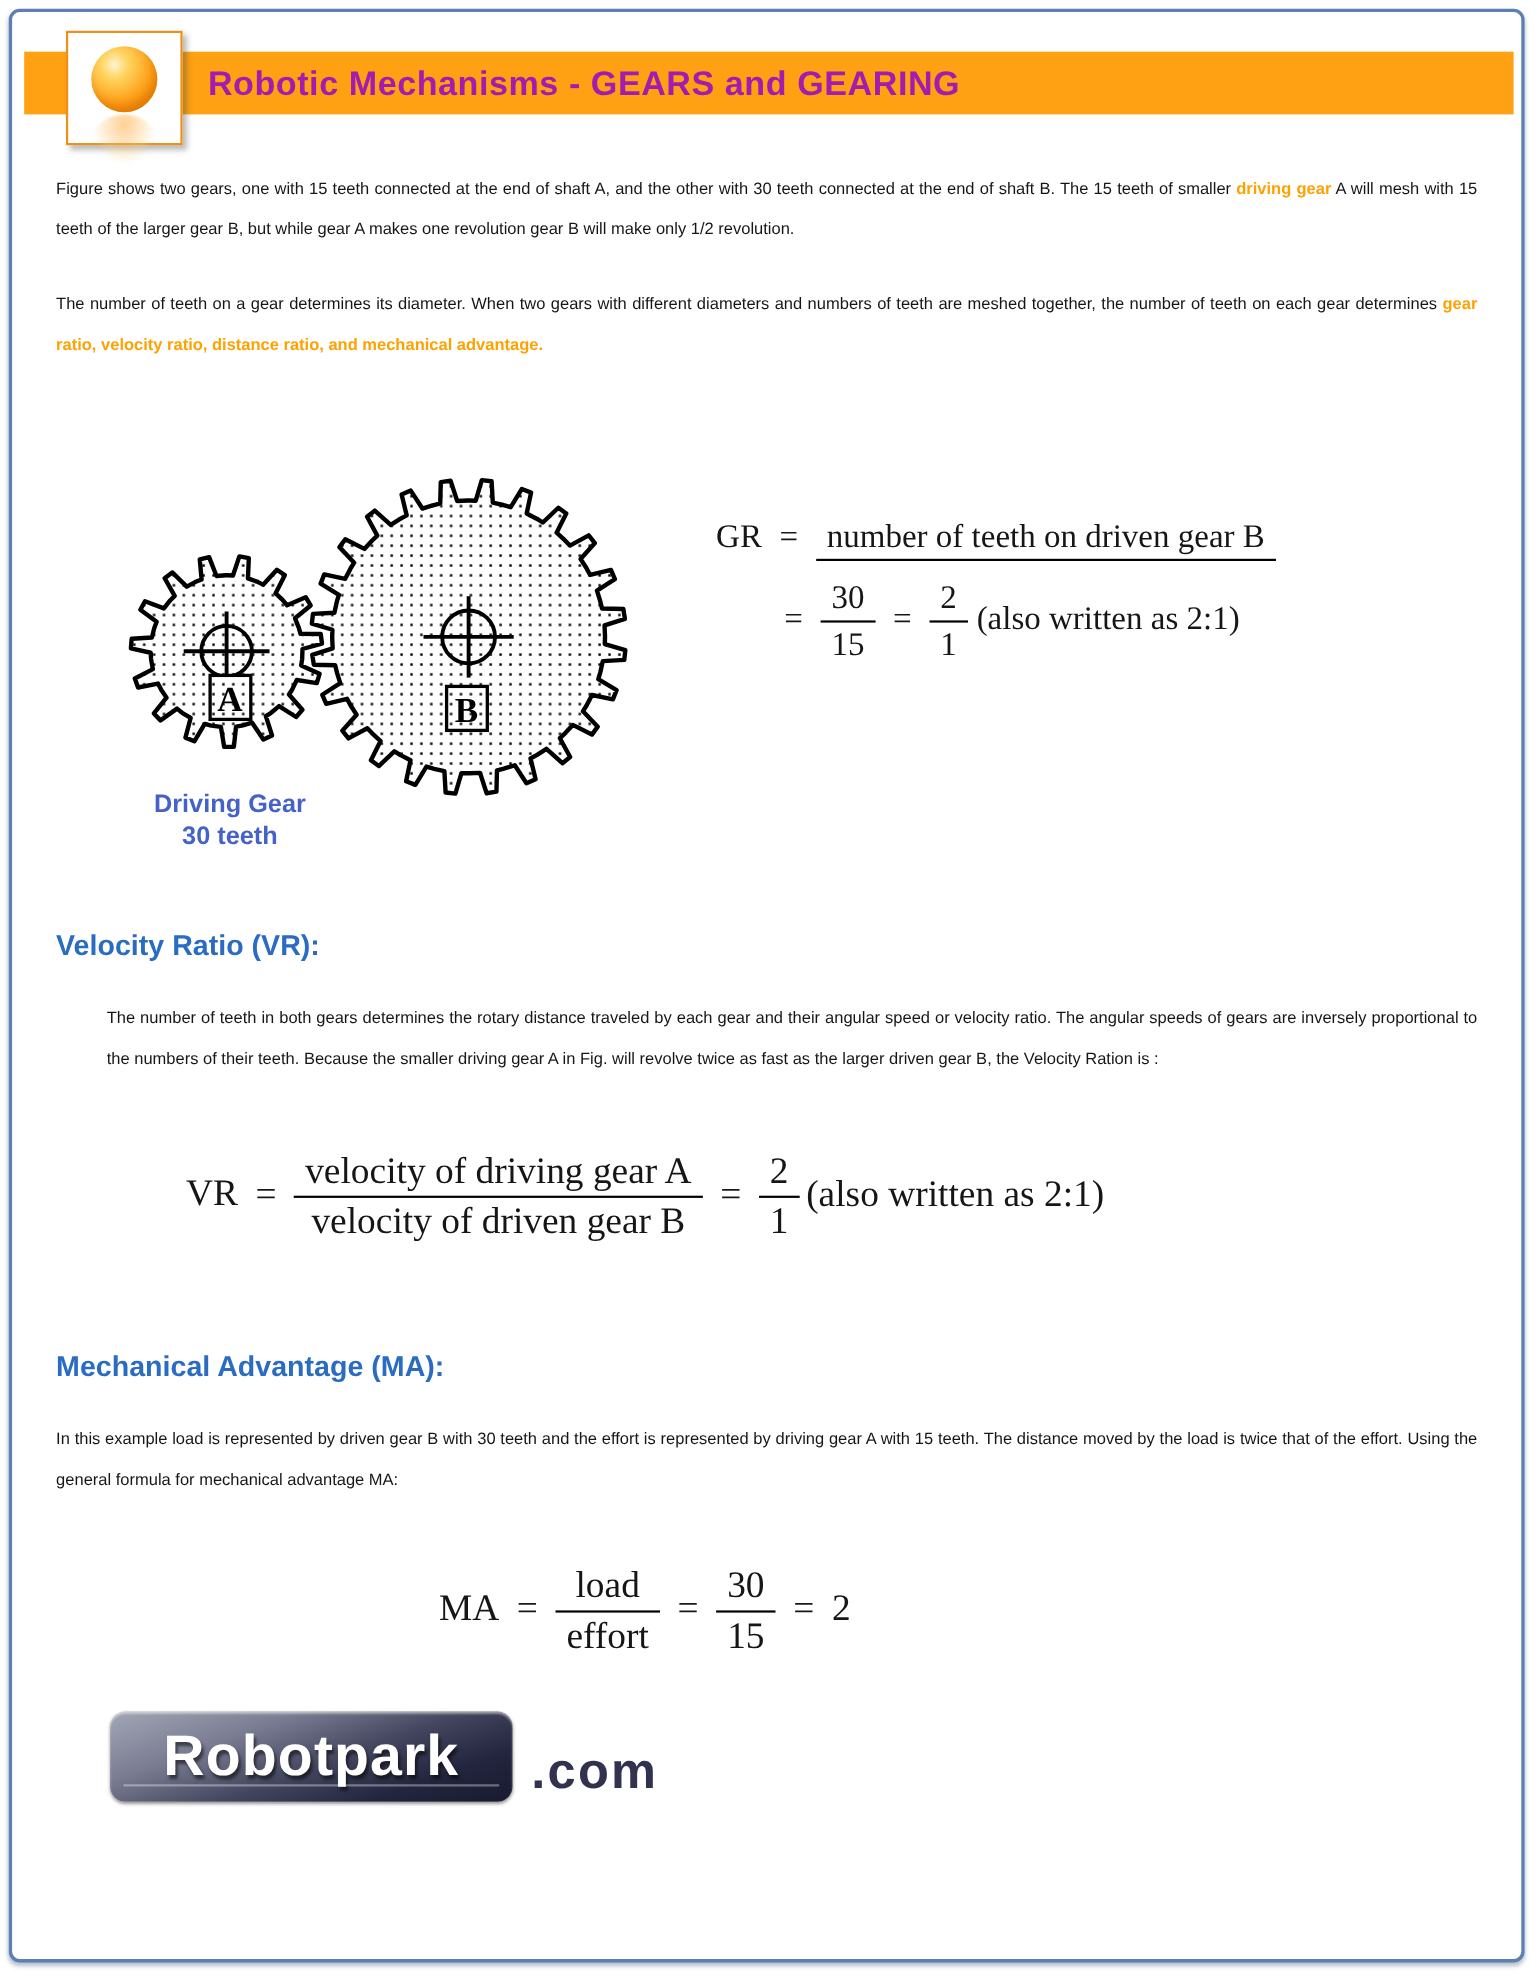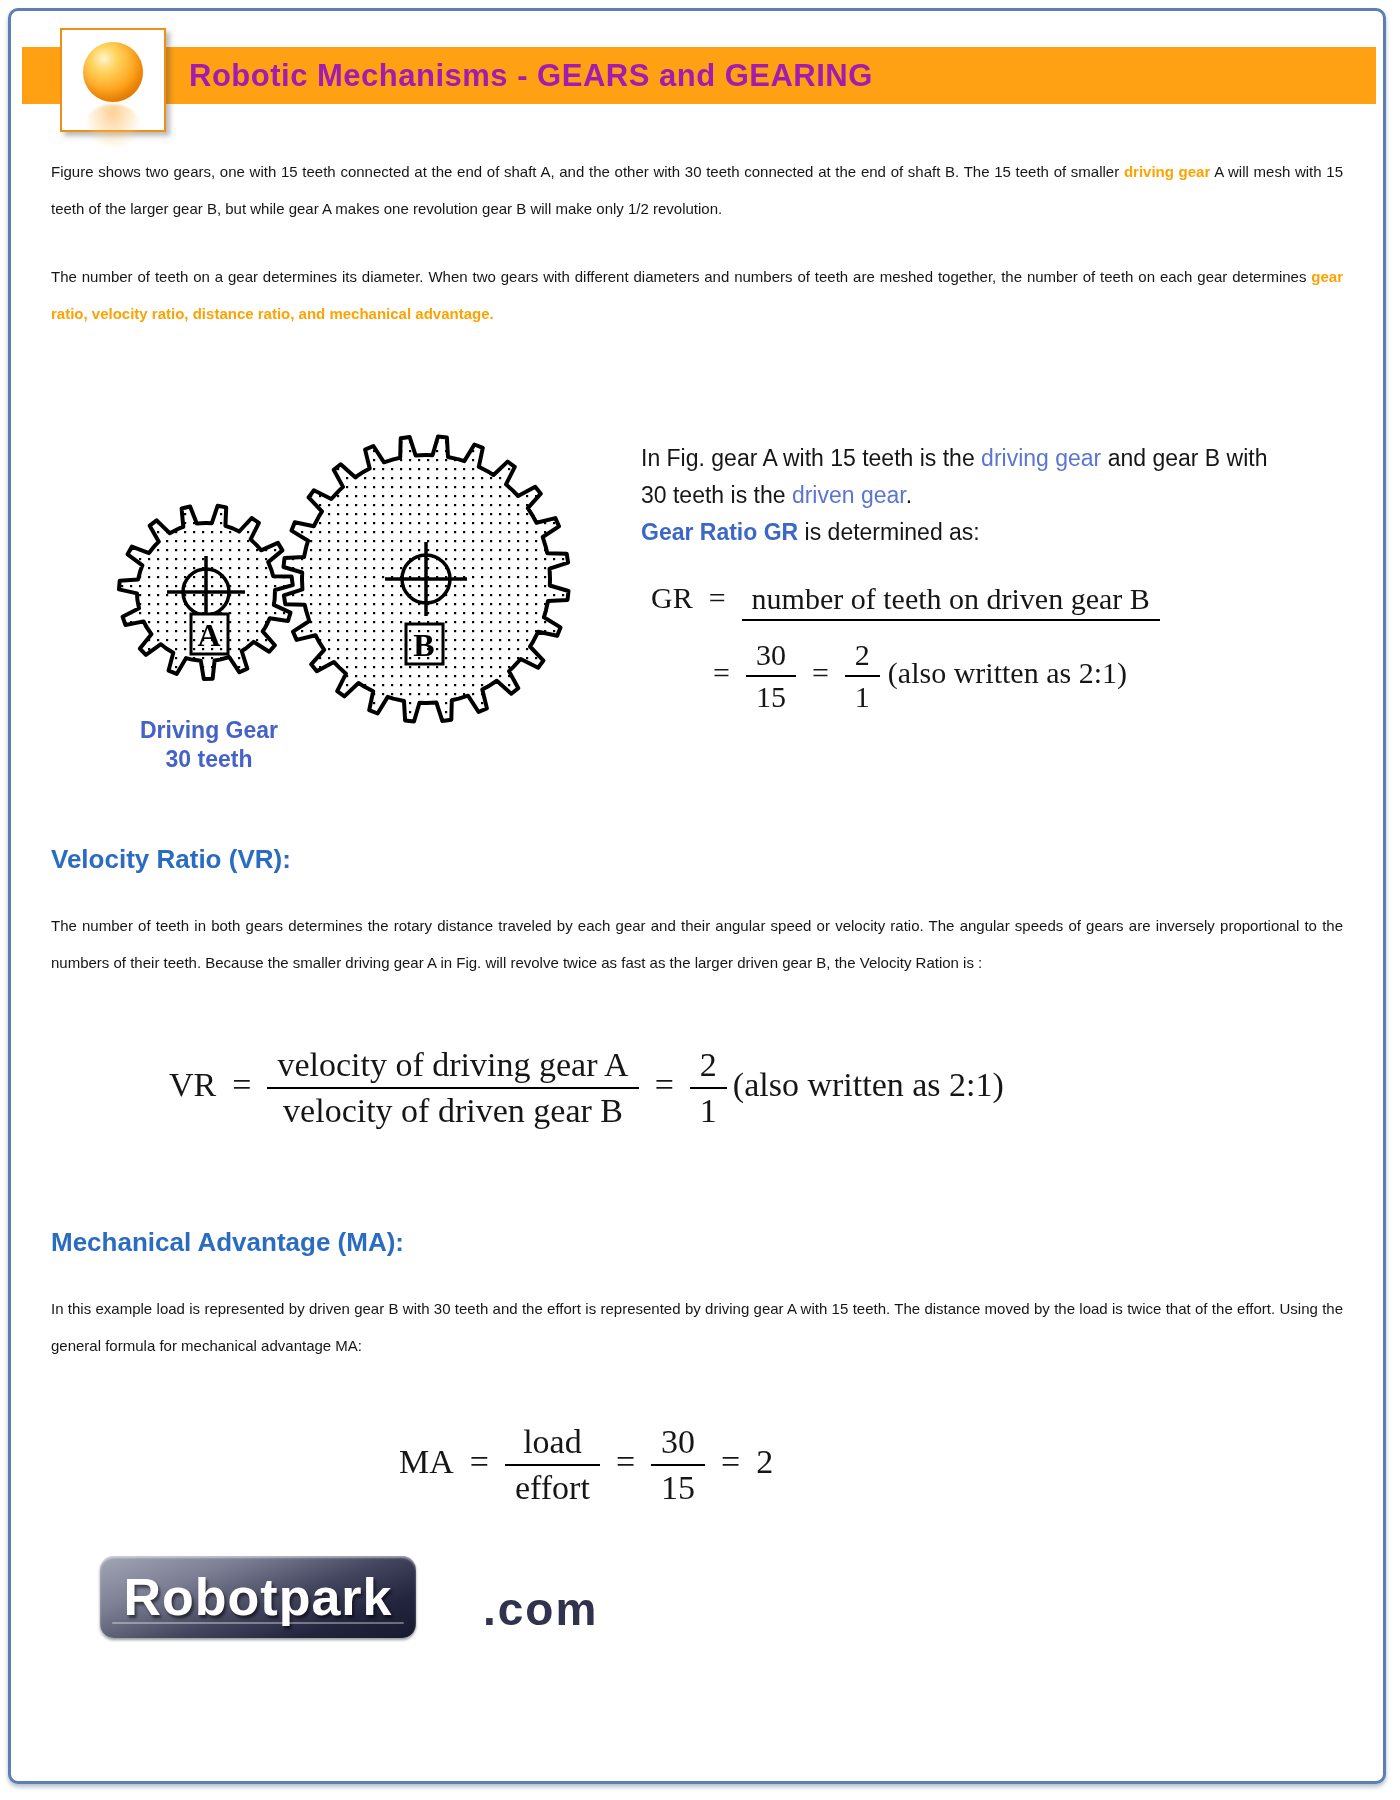--- a/index.html
+++ b/index.html
@@ -52,21 +52,21 @@
   .vr-formula{font-size:34px;margin:64px 0 0 118px;}
   .ma-formula{font-size:34px;margin:58px 0 0 348px;}
 
   
   .section-h{color:#2b6cc3;font-weight:bold;font-size:26px;margin:46px 0 0 0;}
   .vr-h{margin-top:50px;}
   .ma-h{margin-top:96px;}
 
   
   .footer{position:relative;height:150px;margin-top:48px;}
-  .brand-plate{position:absolute;left:49px;top:0;width:316px;height:82px;border-radius:14px;
+  .brand-plate{position:absolute;left:49px;top:0;width:366px;height:82px;border-radius:14px;
      background:linear-gradient(160deg,#a3a6b5 0%,#7c7f94 28%,#44465f 55%,#23253e 78%,#181a31 100%);
      box-shadow:0 2px 3px rgba(0,0,0,.4), inset 0 2px 2px rgba(255,255,255,.5);
      display:flex;align-items:center;justify-content:center;}
   .brand-plate::after{content:"";position:absolute;left:12px;right:12px;bottom:14px;height:2px;
      background:rgba(255,255,255,.35);border-radius:2px;}
   .brand-text{color:#ffffff;font-size:52px;font-weight:bold;letter-spacing:1px;
      text-shadow:2px 3px 3px rgba(0,0,0,.55);}
   .brand-suffix{position:absolute;left:432px;top:26px;color:#31334e;font-size:46px;font-weight:bold;letter-spacing:2px;}
 </style>
 </head>
@@ -125,42 +125,41 @@
           </g>
         </svg>
 
         <div class="fig-caption cap-a">
           <div>Driving Gear</div>
           <div>30 teeth</div>
         </div>
       </div>
 
       <div class="side-col">
-        <div class="side-text"><span>In Fig. gear A with 15 teeth is the </span><span class="link-blue">driving gear</span><span> and gear B with 30 teeth is the </span><span class="link-blue">driven gear</span><span>. </span><br><span class="bold-blue">Gear Ratio GR</span><span> is determined as:</span></div>
 
         <div class="formula gr-line1">
           <span>GR</span><span class="feq">=</span><span class="frac">
               <span class="num">number of teeth on driven gear B</span>
             </span>
         </div>
 
         <div class="formula gr-line2">
           <span>=</span><span class="frac feq">
               <span class="num">30</span>
               <span class="den">15</span>
             </span><span>=</span><span class="frac feq">
               <span class="num">2</span>
               <span class="den">1</span>
             </span><span class="fnote" style="margin-left:-8px;">(also written as 2:1)</span>
         </div>
       </div>
     </div>
 
     <h2 class="section-h vr-h">Velocity Ratio (VR):</h2>
-    <p class="para" style="margin-top:32px;">The number of teeth in both gears determines the rotary distance traveled by each gear and their angular speed or velocity ratio. The angular speeds of gears are inversely proportional to the numbers of their teeth. Because the smaller driving gear A in Fig. will revolve twice as fast as the larger driven gear B, the Velocity Ration is :</p>
+    <p class="para" style="margin-top:32px;margin-left:46px;">The number of teeth in both gears determines the rotary distance traveled by each gear and their angular speed or velocity ratio. The angular speeds of gears are inversely proportional to the numbers of their teeth. Because the smaller driving gear A in Fig. will revolve twice as fast as the larger driven gear B, the Velocity Ration is :</p>
 
     <div class="formula vr-formula">
       <span>VR</span><span class="feq">=</span><span class="frac">
           <span class="num">velocity of driving gear A</span>
           <span class="den">velocity of driven gear B</span>
         </span><span class="feq">=</span><span class="frac">
           <span class="num">2</span>
           <span class="den">1</span>
         </span><span class="fnote">(also written as 2:1)</span>
     </div>

